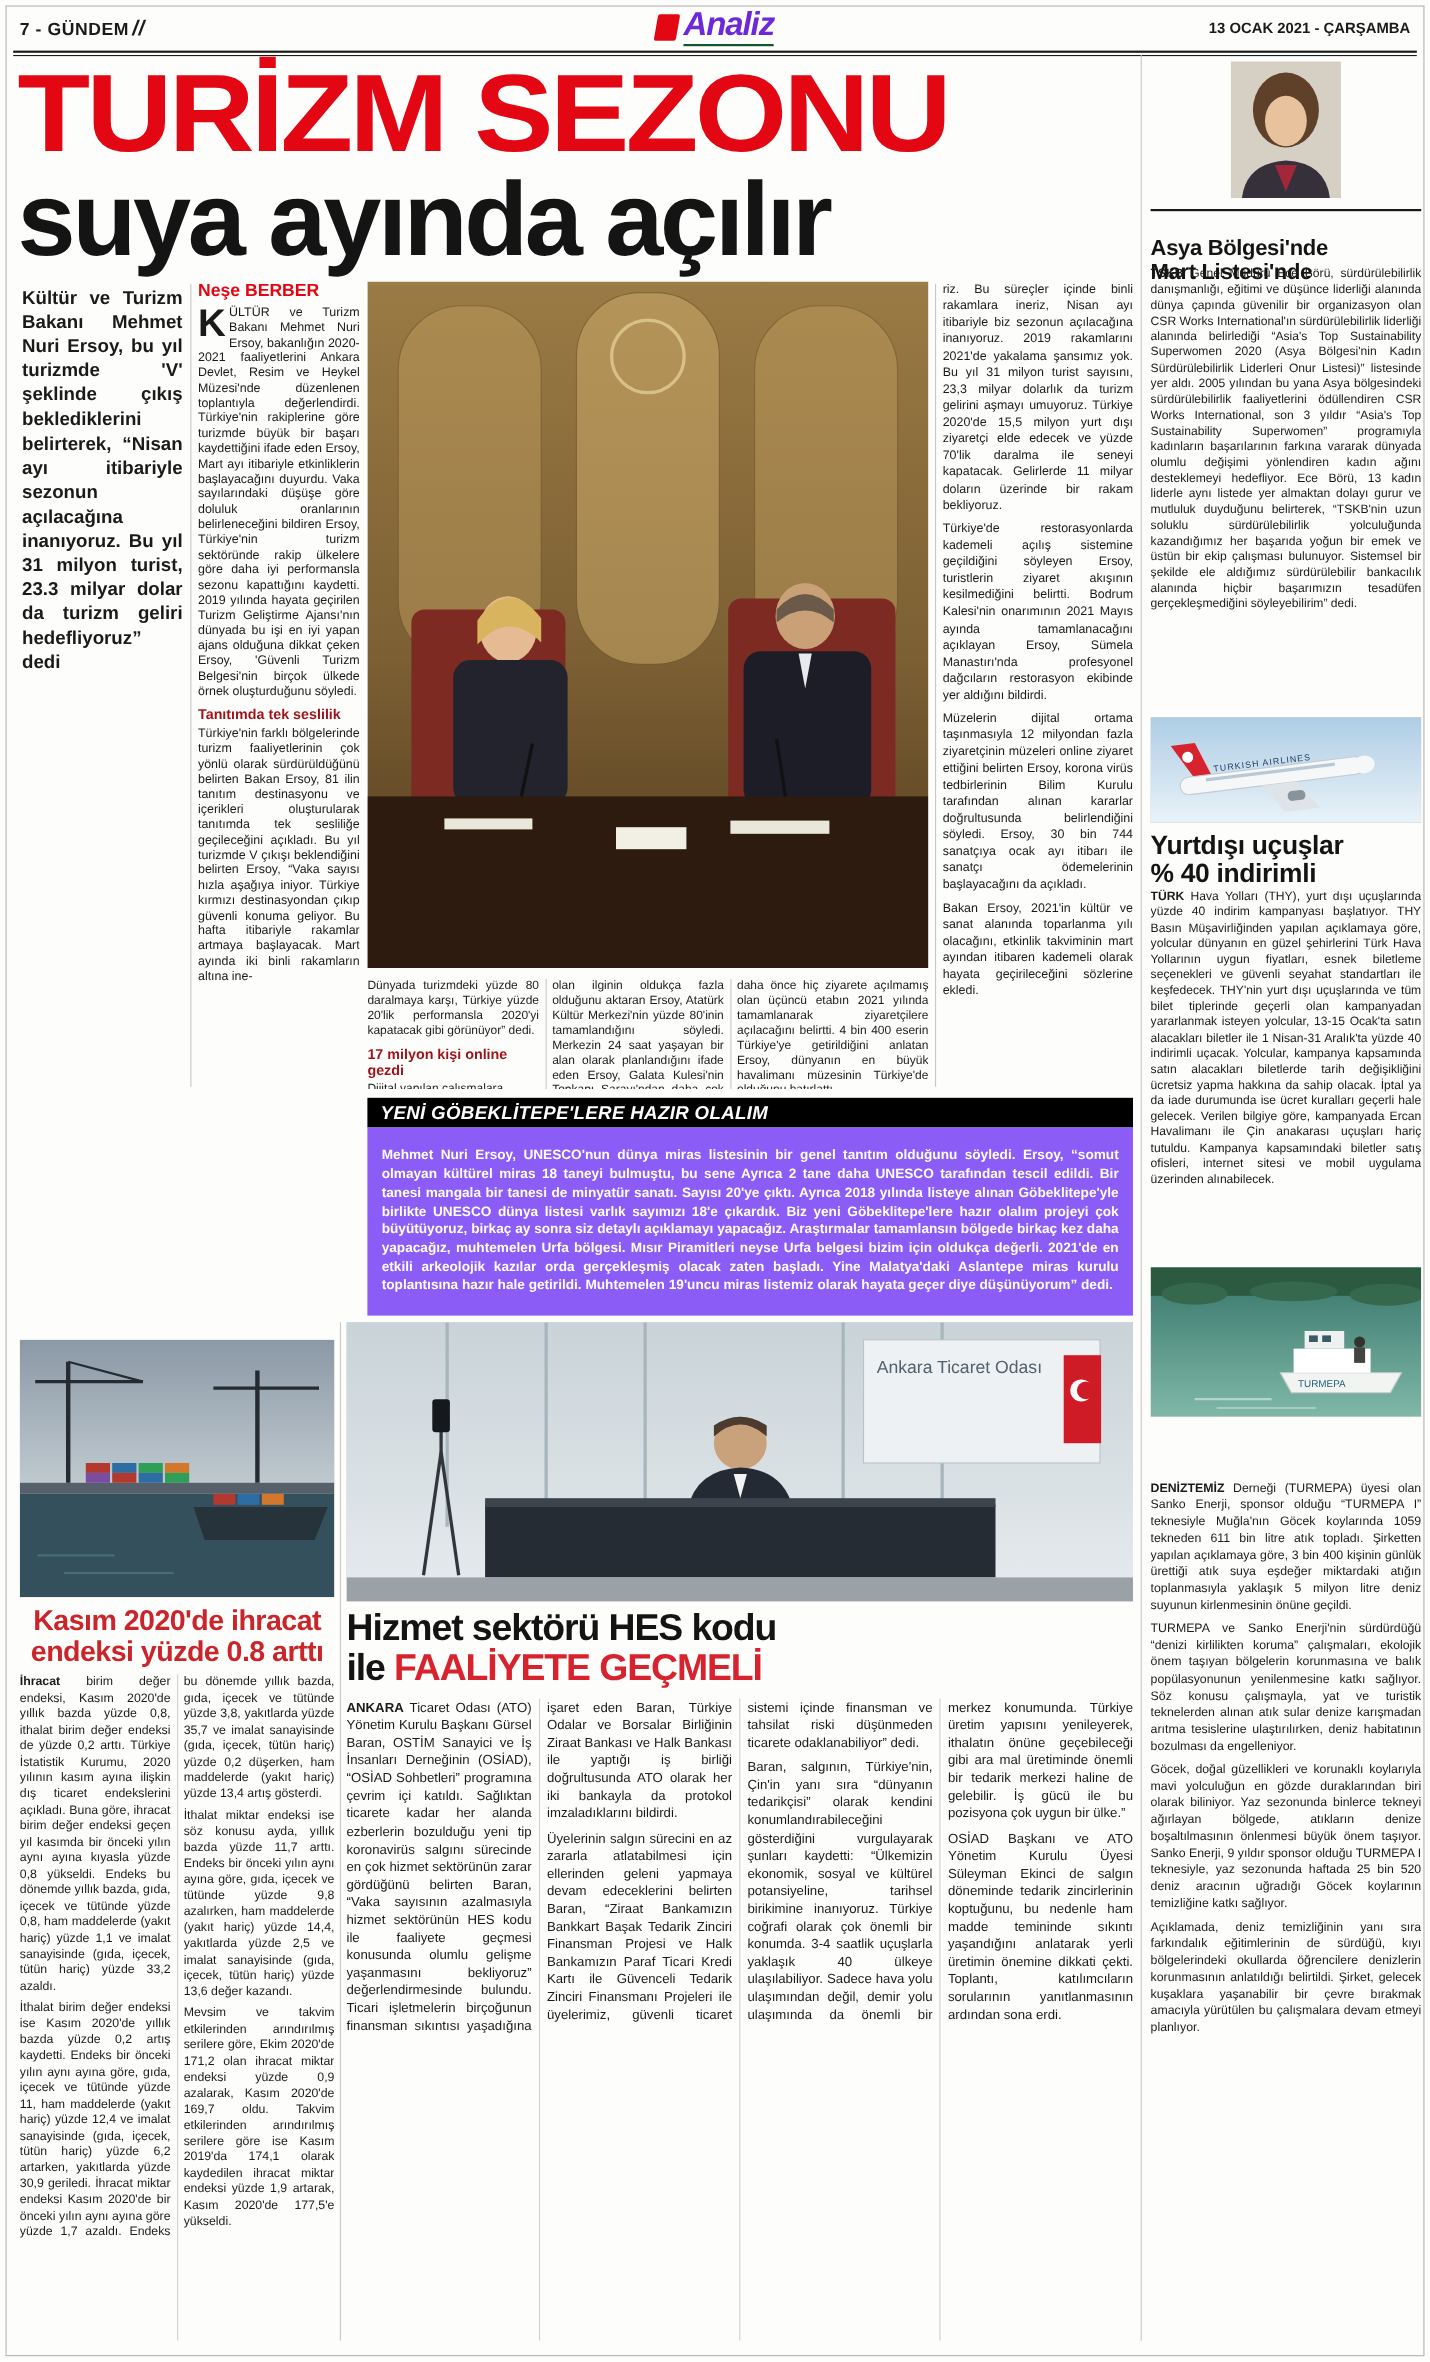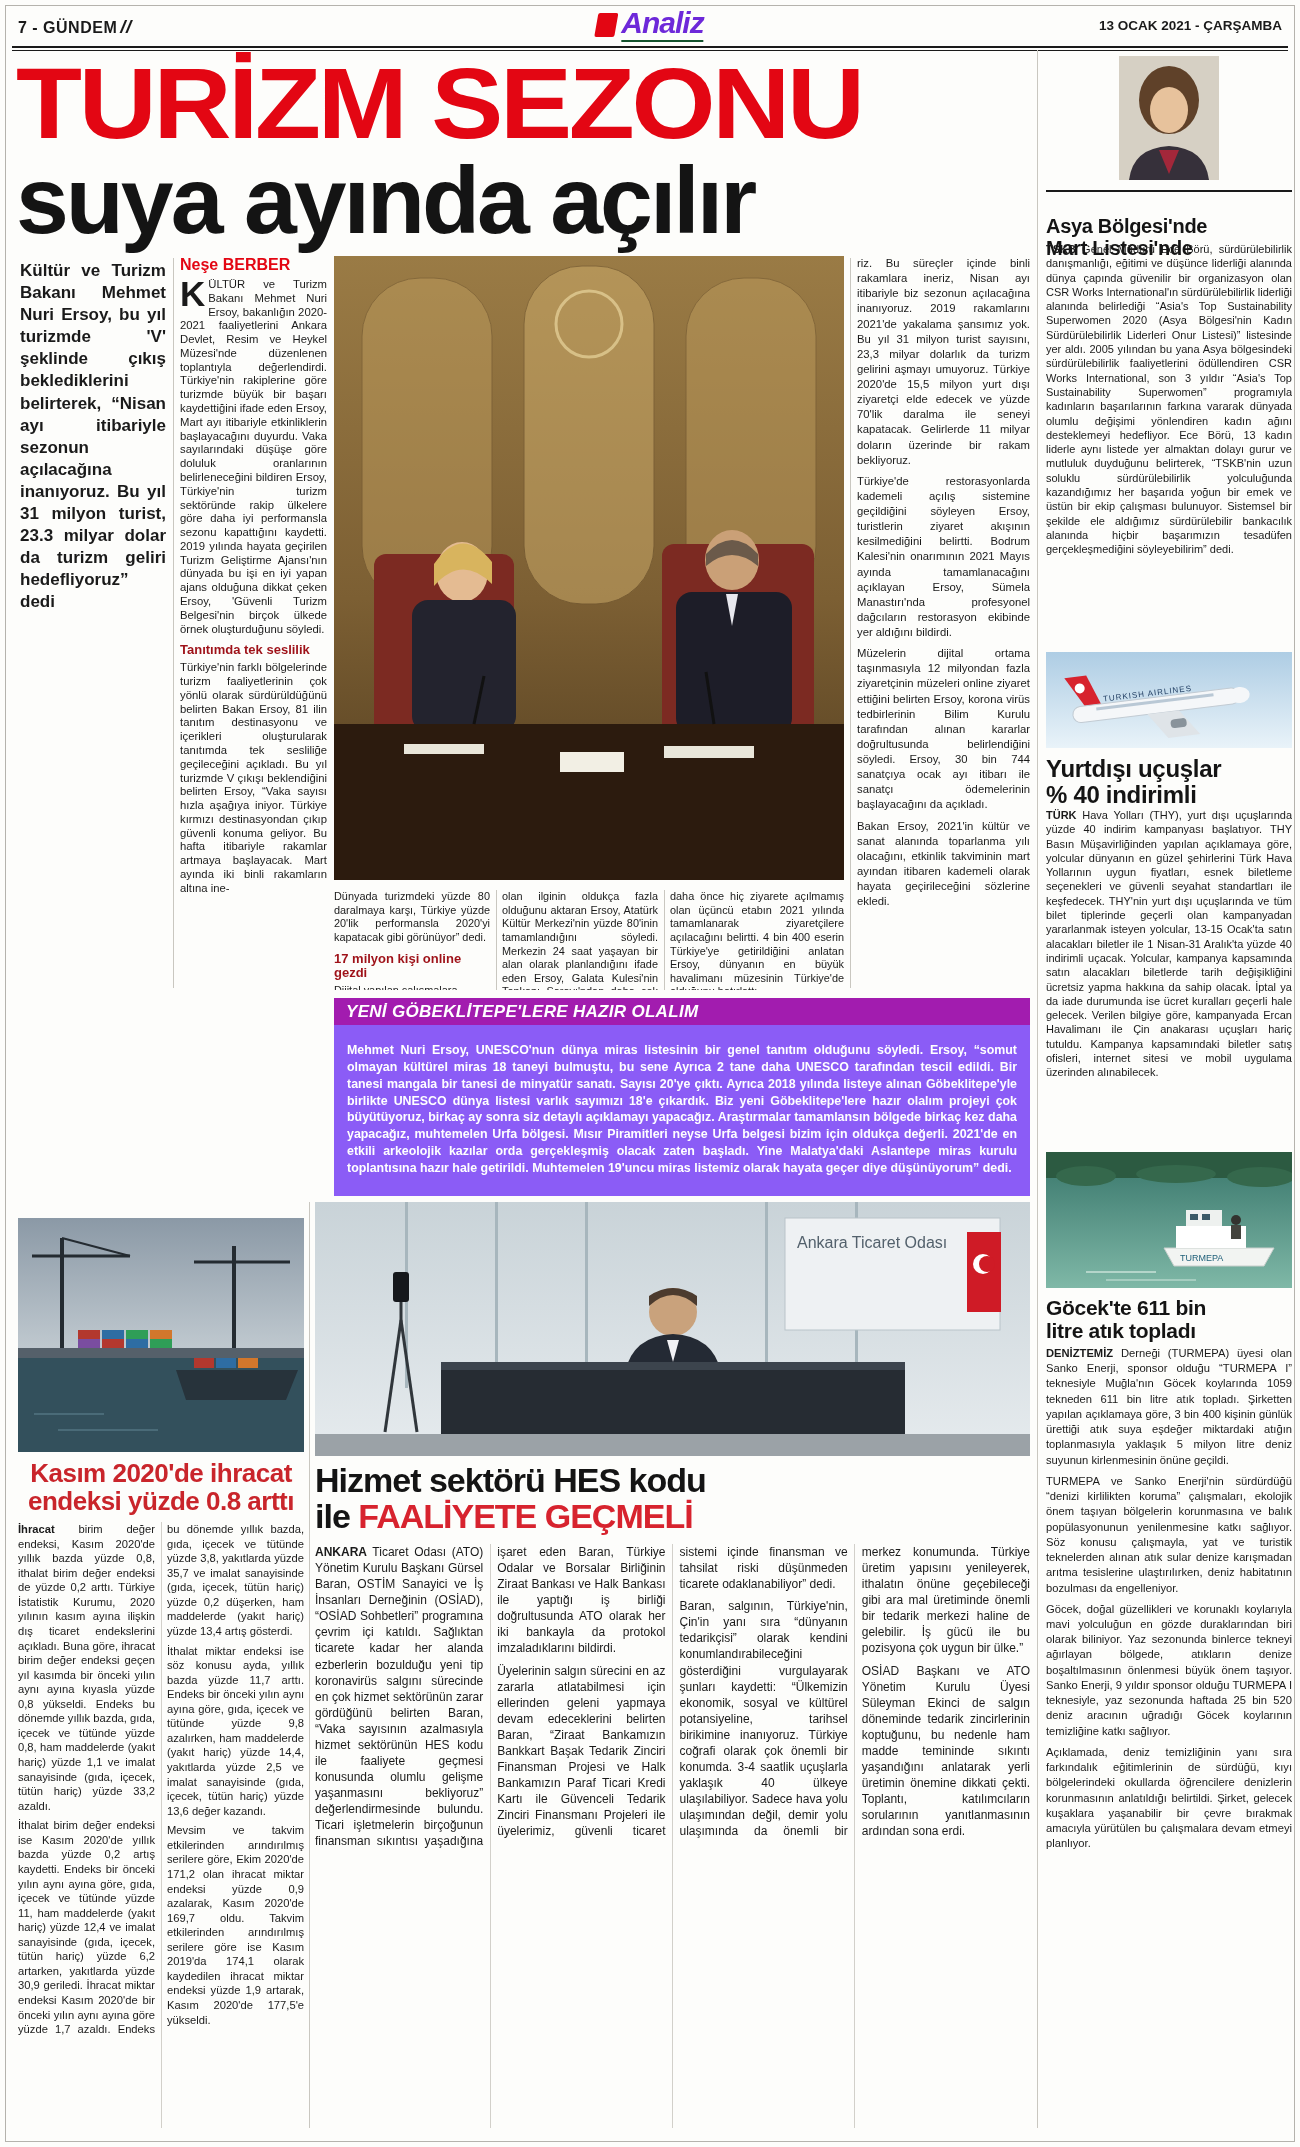--- a/index.html
+++ b/index.html
@@ -33,21 +33,21 @@
   .photo { position:absolute; overflow:hidden; background:#ccc; }
   .photo svg { display:block; width:100%; height:100%; }
   .ph-meeting { left:334px; top:256px; width:510px; height:624px; }
   .ucol { position:absolute; top:890px; height:100px; overflow:hidden; }
   .ucol p.art { font-size:10.9px; line-height:1.25; }
   .u1 { left:334px; width:156px; } .u2 { left:502px; width:156px; } .u3 { left:670px; width:174px; }
   .right-col { position:absolute; left:857px; top:256px; width:173px; height:734px; overflow:hidden; }
   .right-col p.art { font-size:11.3px; line-height:1.34; margin-bottom:6px; }
 
   
-  .banner-title { position:absolute; left:334px; top:998px; width:696px; height:27px; background:#a21caf; color:#fff; font-style:italic; font-weight:900; font-size:17px; line-height:27px; padding-left:12px; letter-spacing:.3px; }
+  .banner-title { position:absolute; left:334px; top:998px; width:696px; height:27px; background:#000000; color:#fff; font-style:italic; font-weight:900; font-size:17px; line-height:27px; padding-left:12px; letter-spacing:.3px; }
   .banner-body { position:absolute; left:334px; top:1025px; width:696px; height:171px; background:#8b5cf6; color:#fff; font-weight:bold; font-size:12.4px; line-height:1.36; text-align:justify; padding:17px 13px; overflow:hidden; }
 
   
   .ph-port { left:18px; top:1218px; width:286px; height:234px; }
   .ihracat-title { position:absolute; left:18px; top:1460px; width:286px; text-align:center; color:#c9252b; font-weight:800; font-size:26px; line-height:1.07; letter-spacing:-.5px; }
   .ihracat-body { position:absolute; left:18px; top:1522px; width:286px; height:606px; column-count:2; column-gap:12px; column-rule:1px solid #d2d0ca; overflow:hidden; }
   .ihracat-body p.art { font-size:11.2px; line-height:1.3; margin-bottom:5px; }
 
   
   .ph-ato { left:315px; top:1202px; width:715px; height:254px; }
@@ -311,23 +311,19 @@
       <rect x="140" y="58" width="36" height="16" fill="#eef1ef"></rect>
       <rect x="144" y="62" width="8" height="6" fill="#3a5a66"></rect>
         <rect x="156" y="62" width="8" height="6" fill="#3a5a66"></rect>
       <circle cx="190" cy="68" r="5" fill="#33332f"></circle>
         <rect x="185" y="73" width="10" height="14" fill="#44443e"></rect>
       <text x="134" y="109" font-size="9" fill="#20607a" font-family="Liberation Sans, sans-serif">TURMEPA</text>
       <line x1="40" y1="120" x2="110" y2="120" stroke="#cfe6dd" stroke-width="2" opacity=".7"></line>
       <line x1="60" y1="128" x2="150" y2="128" stroke="#cfe6dd" stroke-width="2" opacity=".5"></line>
     </svg>
   </div>
-  <div class="sb-title gocek-t">
-    <div>Göcek'te 611 bin</div>
-    <div>litre atık topladı</div>
-  </div>
   <div class="sb-body gocek-b">
     <p class="art"><span class="leadword">DENİZTEMİZ</span> <span>Derneği (TURMEPA) üyesi olan Sanko Enerji, sponsor olduğu “TURMEPA I” teknesiyle Muğla'nın Göcek koylarında 1059 tekneden 611 bin litre atık topladı. Şirketten yapılan açıklamaya göre, 3 bin 400 kişinin günlük ürettiği atık suya eşdeğer miktardaki atığın toplanmasıyla yaklaşık 5 milyon litre deniz suyunun kirlenmesinin önüne geçildi.</span></p>
     <p class="art">TURMEPA ve Sanko Enerji'nin sürdürdüğü “denizi kirlilikten koruma” çalışmaları, ekolojik önem taşıyan bölgelerin korunmasına ve balık popülasyonunun yenilenmesine katkı sağlıyor. Söz konusu çalışmayla, yat ve turistik teknelerden alınan atık sular denize karışmadan arıtma tesislerine ulaştırılırken, deniz habitatının bozulması da engelleniyor.</p>
     <p class="art">Göcek, doğal güzellikleri ve korunaklı koylarıyla mavi yolculuğun en gözde duraklarından biri olarak biliniyor. Yaz sezonunda binlerce tekneyi ağırlayan bölgede, atıkların denize boşaltılmasının önlenmesi büyük önem taşıyor. Sanko Enerji, 9 yıldır sponsor olduğu TURMEPA I teknesiyle, yaz sezonunda haftada 25 bin 520 deniz aracının uğradığı Göcek koylarının temizliğine katkı sağlıyor.</p>
     <p class="art">Açıklamada, deniz temizliğinin yanı sıra farkındalık eğitimlerinin de sürdüğü, kıyı bölgelerindeki okullarda öğrencilere denizlerin korunmasının anlatıldığı belirtildi. Şirket, gelecek kuşaklara yaşanabilir bir çevre bırakmak amacıyla yürütülen bu çalışmalara devam etmeyi planlıyor.</p>
   </div>
 </div>
 
 </body></html>

